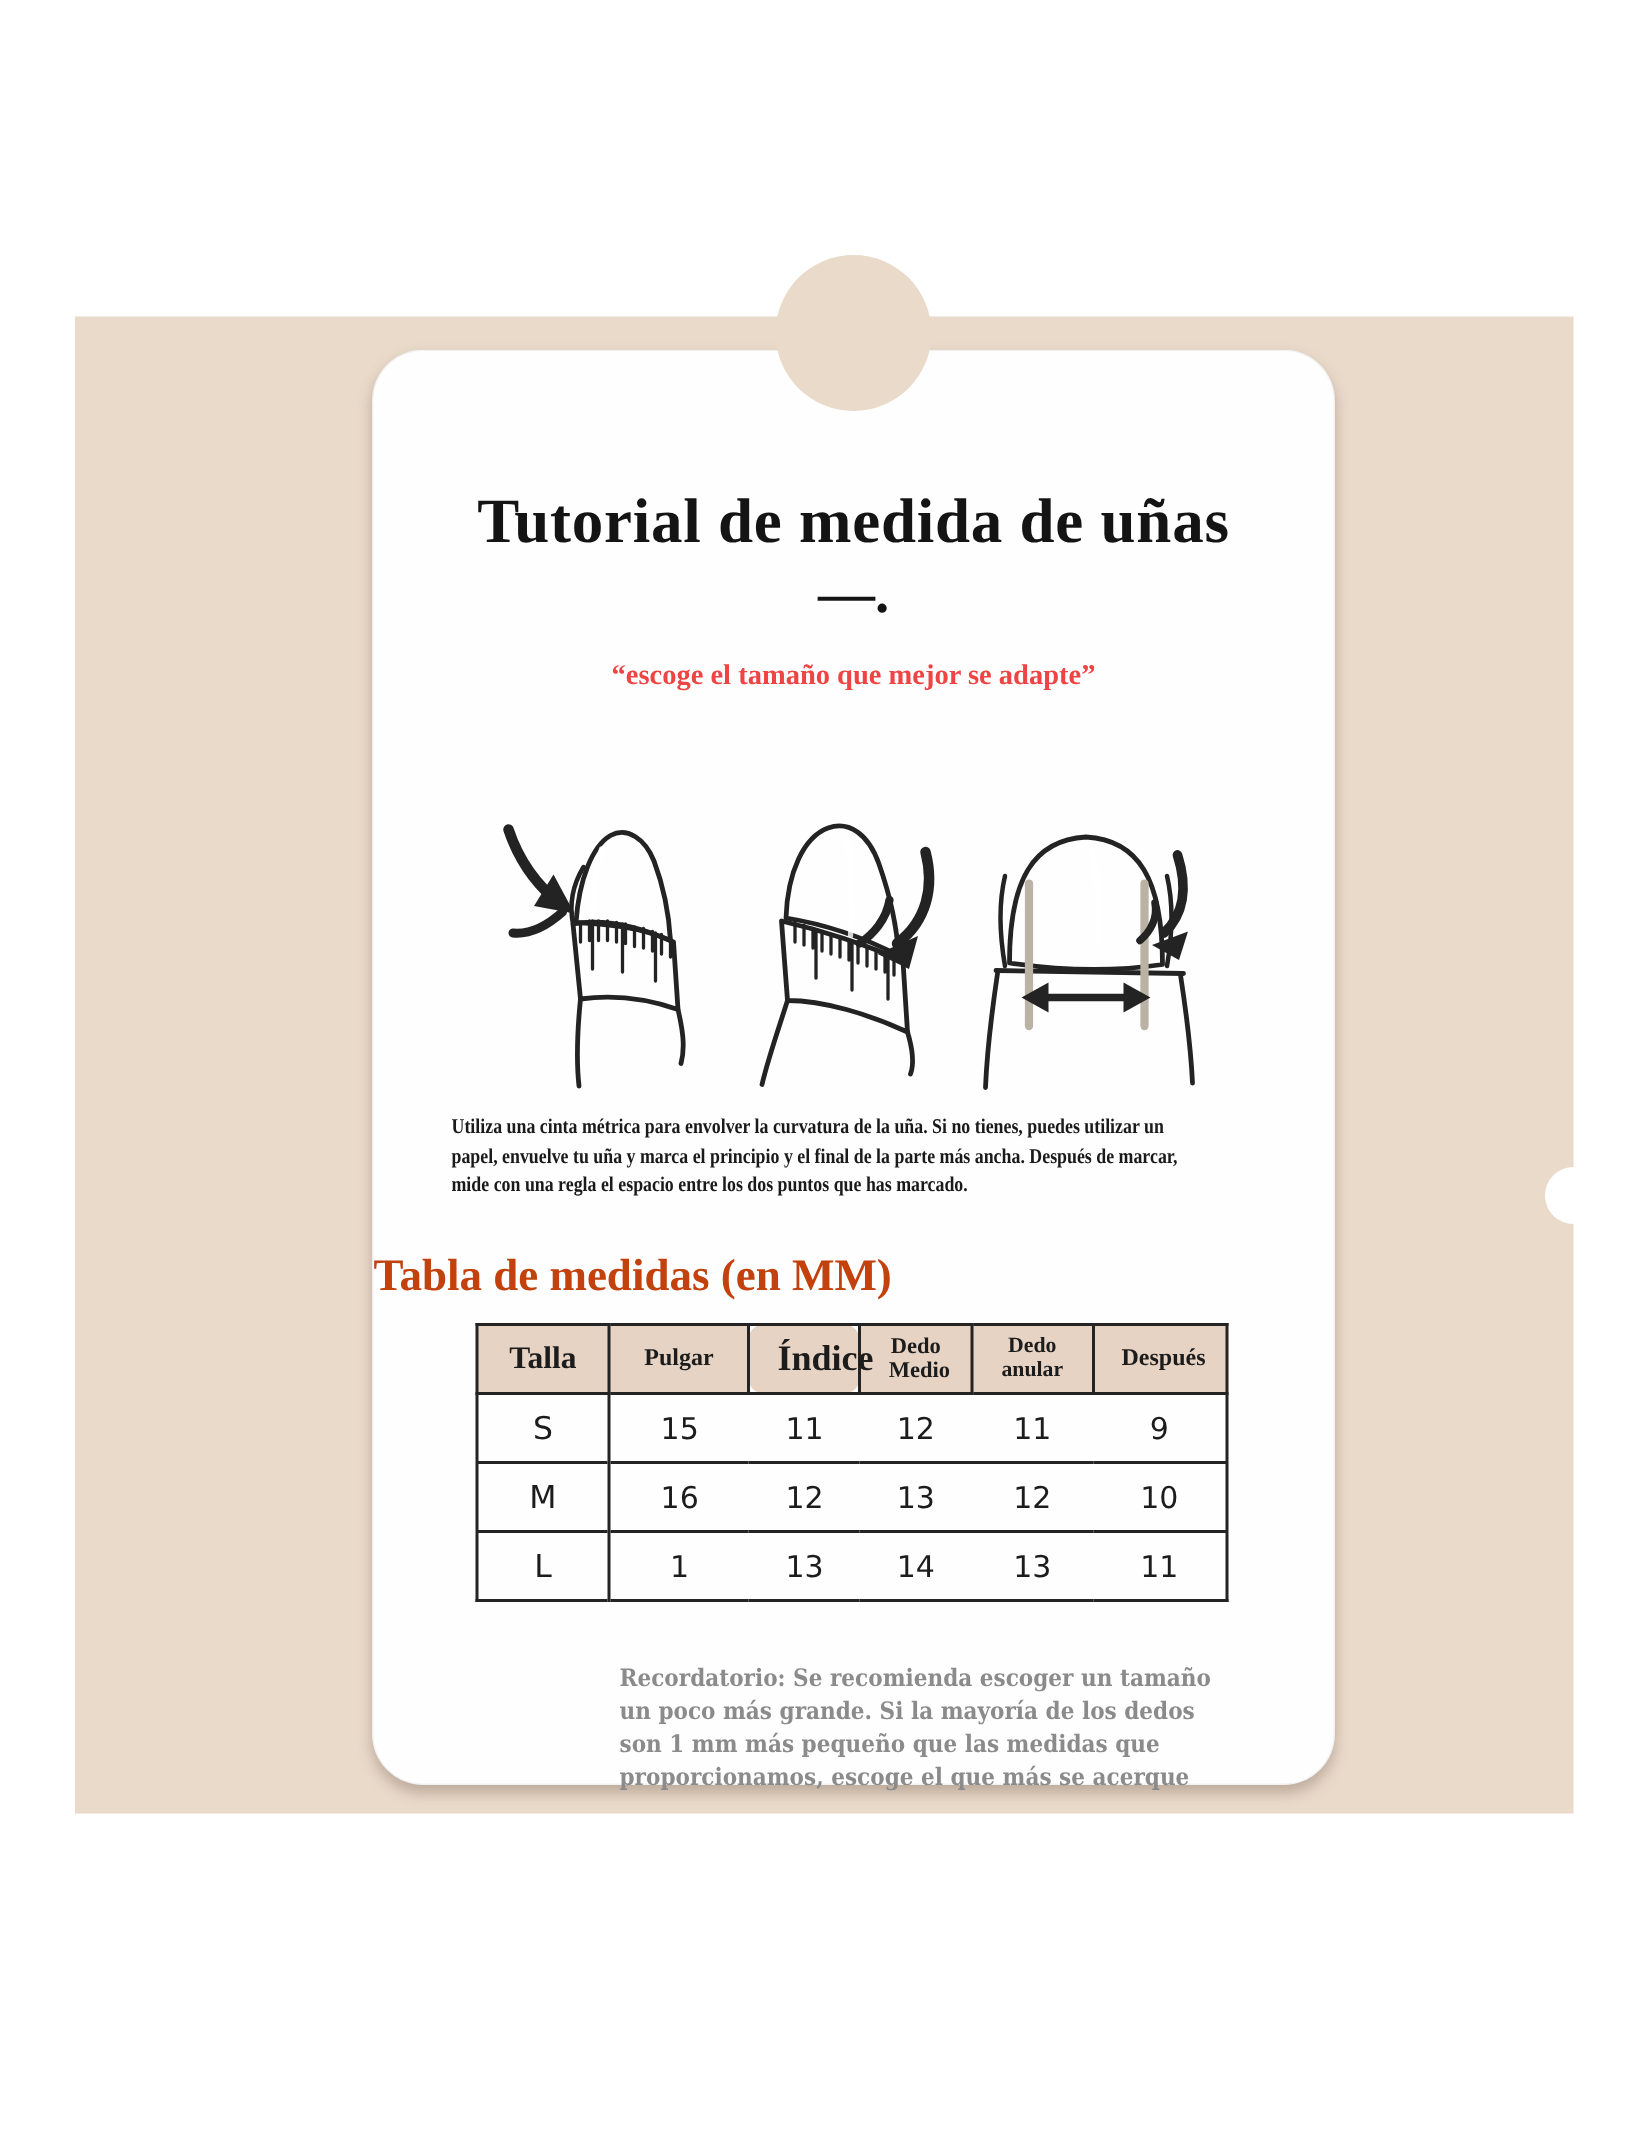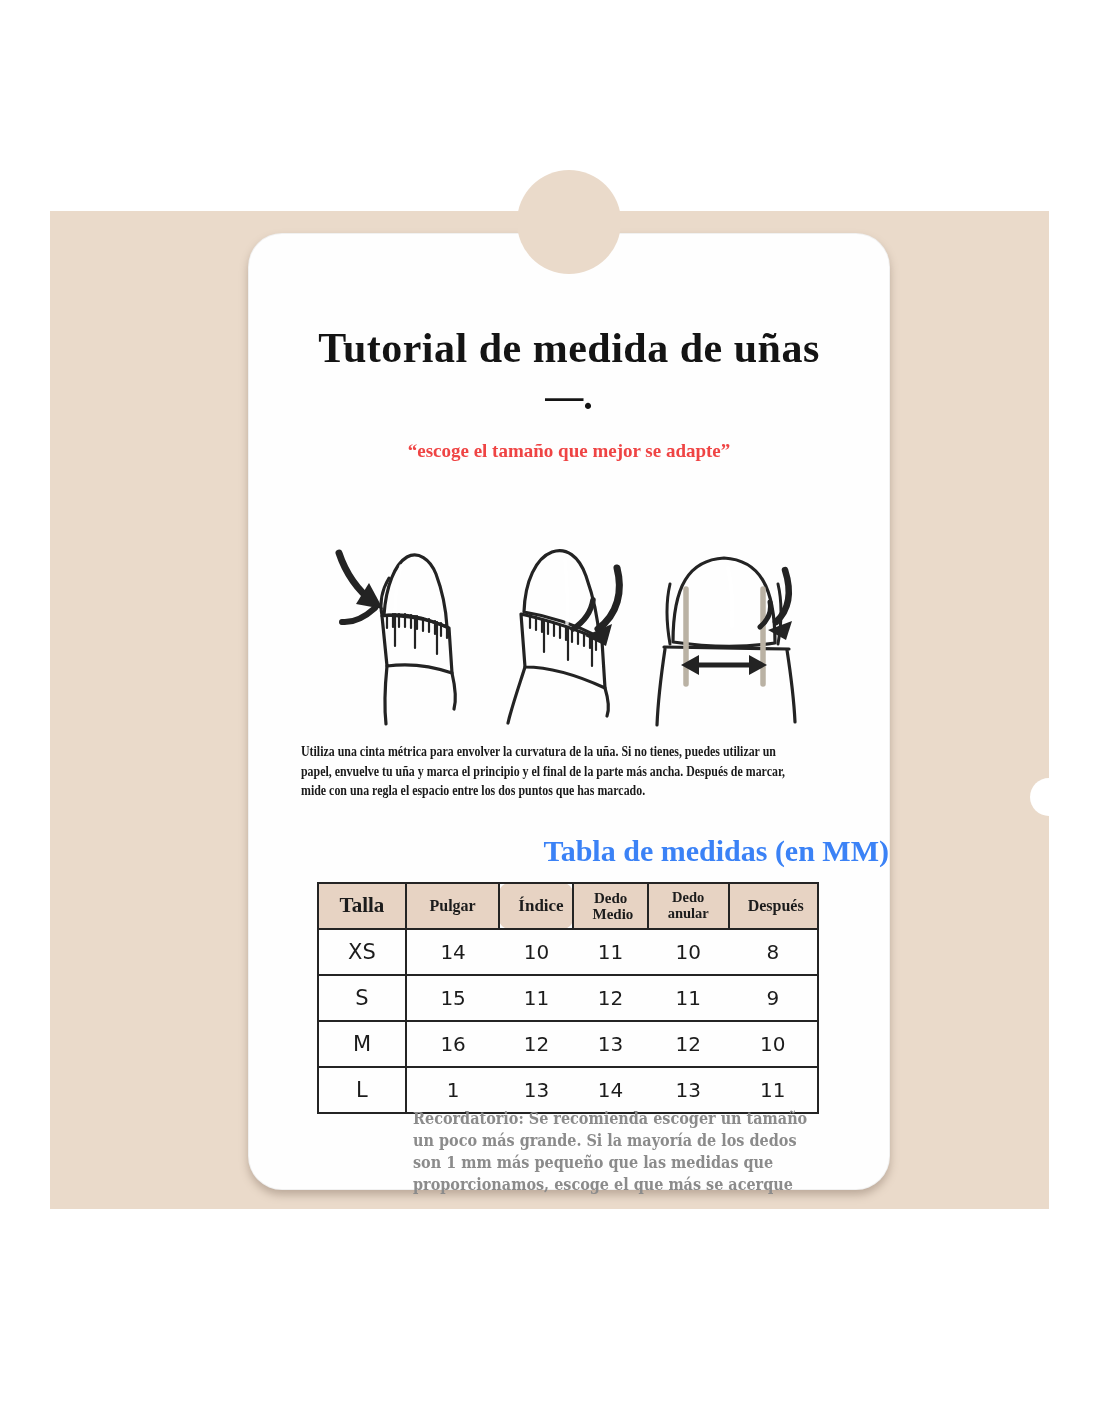--- a/index.html
+++ b/index.html
@@ -43,36 +43,36 @@
     font-size:13.5px;font-weight:bold;line-height:18px;color:#1a1a1a;
   }
   .annotation span{display:block;white-space:nowrap;}
   .instructions{
     position:absolute;top:508px;left:52px;margin:0;width:640px;
     font-size:14px;font-weight:bold;line-height:19.5px;color:#1a1a1a;
     transform:scaleX(0.85);transform-origin:left top;
   }
   .instructions span{display:block;white-space:nowrap;}
   .table-title{
-    position:absolute;top:600px;left:0;right:0;margin:0;text-align:right;
-    font-size:30px;font-weight:bold;color:#3b82f6;
+    position:absolute;top:600px;left:0;right:0;margin:0;text-align:left;
+    font-size:30px;font-weight:bold;color:#c2410c;
   }
   .size-table{
     position:absolute;top:648px;left:68px;width:502px;
     border-collapse:collapse;table-layout:fixed;
     border:2.5px solid #242424;
   }
   .size-table th{
     background:#e7d3c3;border:2.5px solid #242424;
     font-weight:bold;color:#1c1c1c;height:44px;padding:0 18px;
     font-family:"Liberation Serif", serif;line-height:1.1;
   }
   .size-table th:nth-child(1){font-size:21px;width:18%;}
   .size-table th:nth-child(2){font-size:16px;width:19.6%;}
-  .size-table th:nth-child(3){font-size:17px;width:14%;border-radius:10px;}
+  .size-table th:nth-child(3){font-size:24px;width:14%;border-radius:10px;}
   .size-table th:nth-child(4){font-size:15px;width:14%;}
   .size-table th:nth-child(5){font-size:14.5px;width:16%;}
   .size-table th:nth-child(6){font-size:16px;width:18.4%;}
   .size-table td{
     background:#fefefe;height:42px;text-align:center;
     font-family:"DejaVu Sans", sans-serif;font-size:20px;color:#1c1c1c;
     border-top:2.5px solid #242424;
   }
   .size-table td:first-child{border-right:2.5px solid #242424;font-size:21px;}
   .reminder{
@@ -165,28 +165,20 @@
           <th>Talla</th>
           <th>Pulgar</th>
           <th>Índice</th>
           <th>Dedo Medio</th>
           <th>Dedo anular</th>
           <th>Después</th>
         </tr>
       </thead>
       <tbody>
         <tr>
-          <td>XS</td>
-          <td>14</td>
-          <td>10</td>
-          <td>11</td>
-          <td>10</td>
-          <td>8</td>
-        </tr>
-        <tr>
           <td>S</td>
           <td>15</td>
           <td>11</td>
           <td>12</td>
           <td>11</td>
           <td>9</td>
         </tr>
         <tr>
           <td>M</td>
           <td>16</td>

